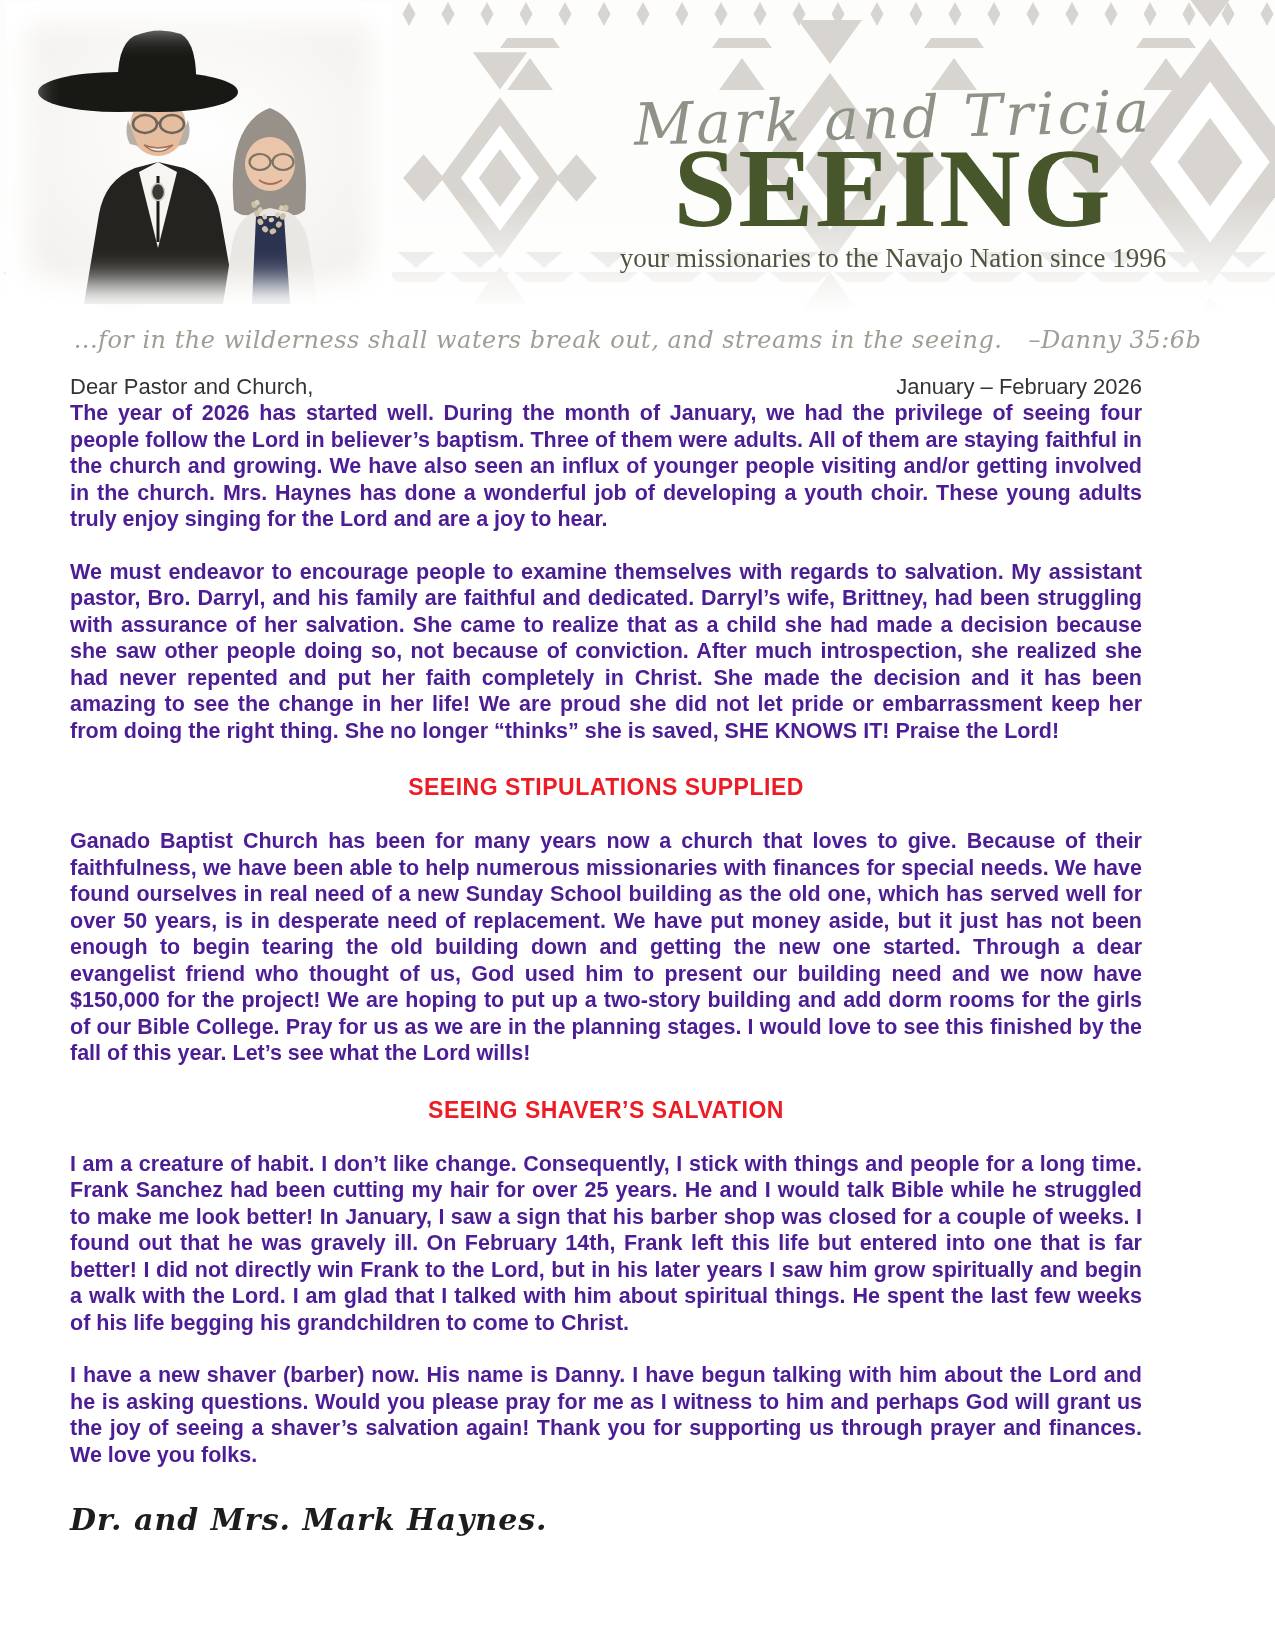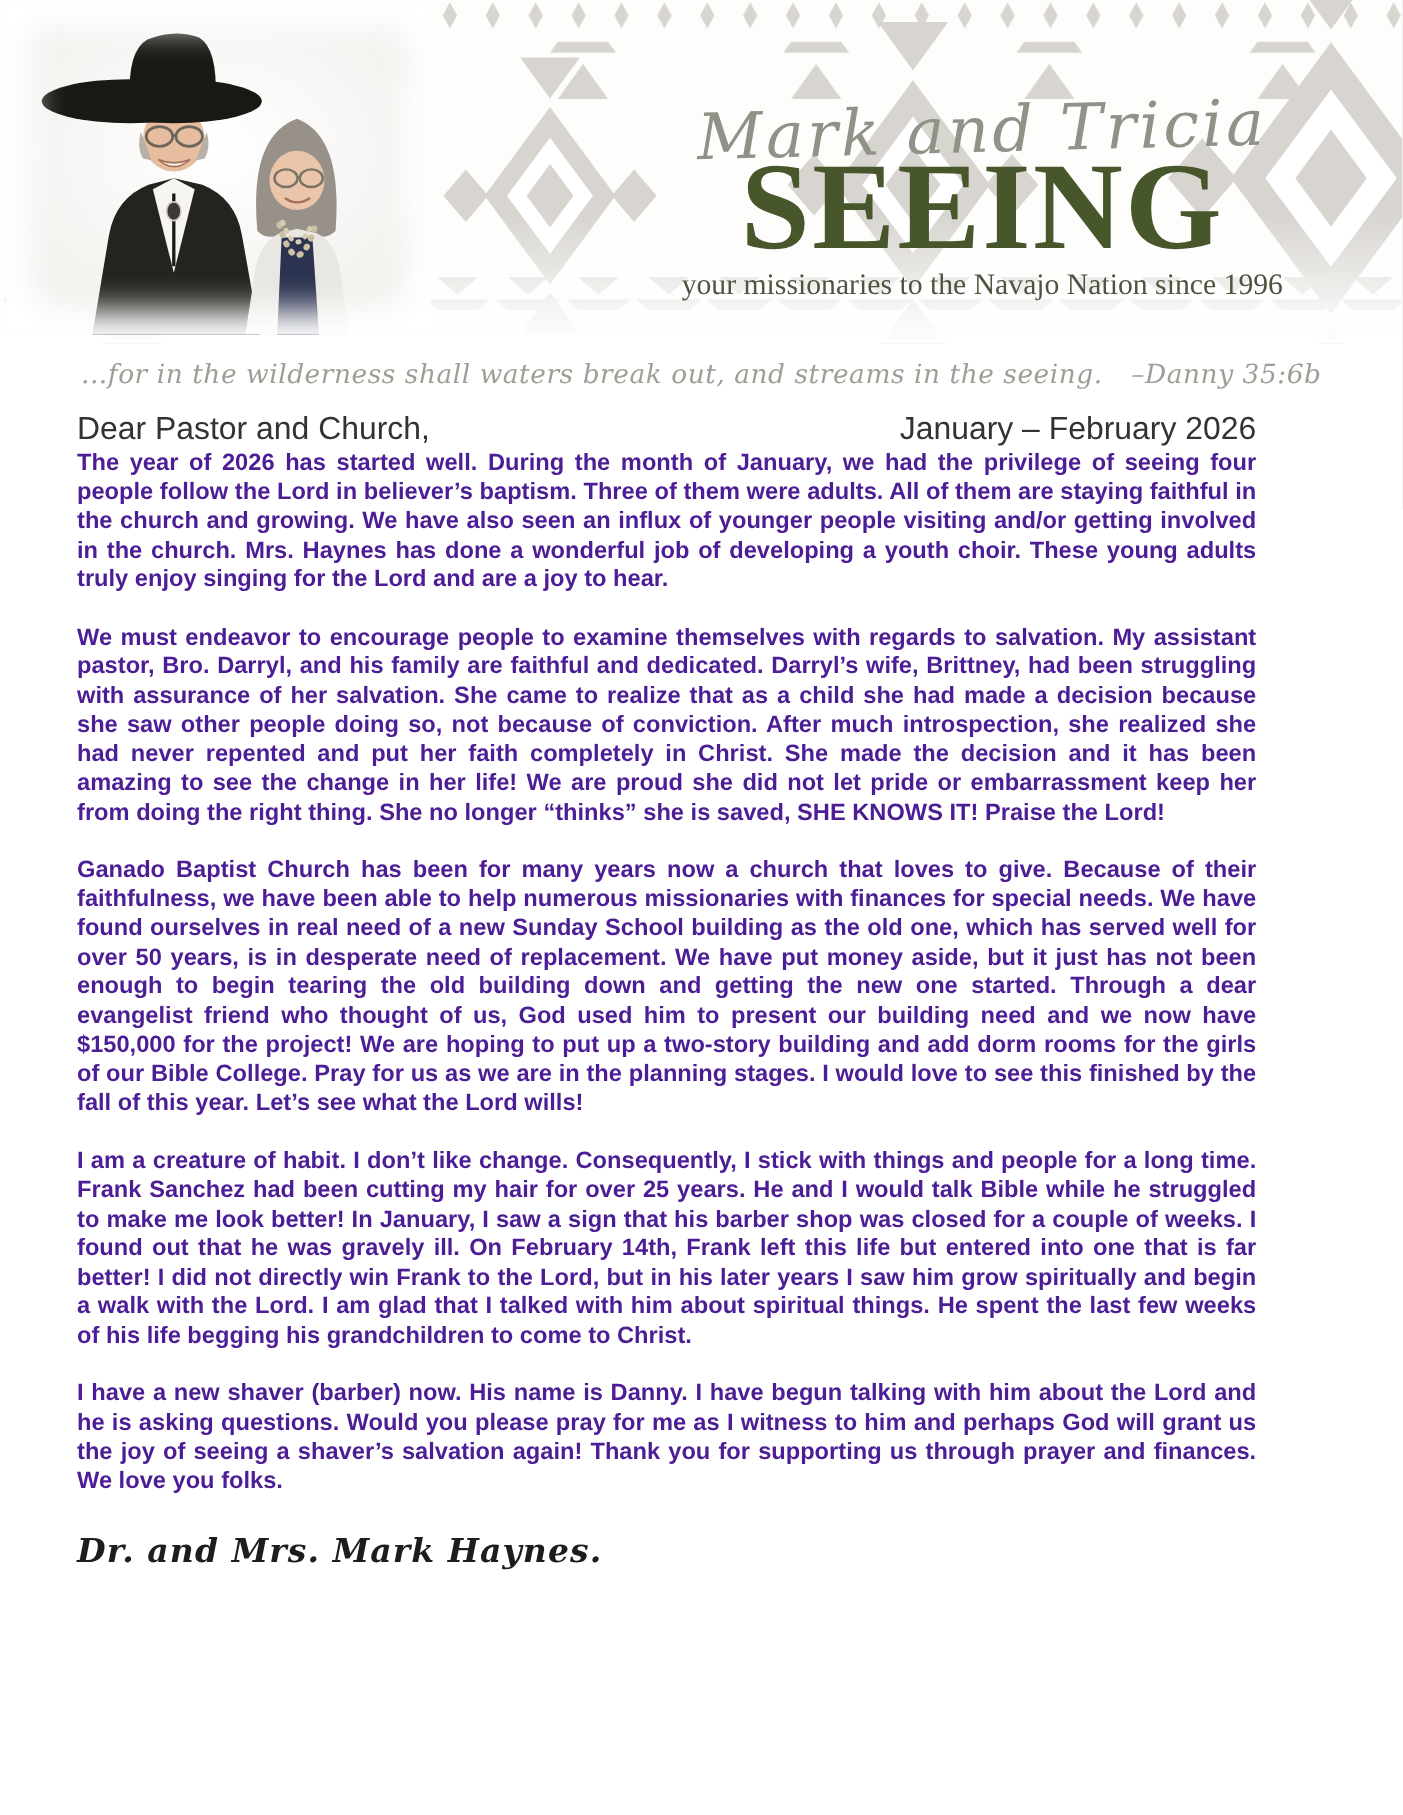--- a/index.html
+++ b/index.html
@@ -37,21 +37,21 @@
   .verse{
     margin-top:14px;text-align:center;
     font-family:"DejaVu Serif",serif;font-style:italic;
     font-size:24px;color:#9d9e94;letter-spacing:.5px;
   }
   .verse .ref{margin-left:26px;}
   
   .content{padding:0 133px 0 70px;}
   .salutation-row{
     display:flex;justify-content:space-between;align-items:baseline;
-    margin-top:20px;font-size:29px;color:#333330;font-weight:normal;
+    margin-top:20px;font-size:22px;color:#333330;font-weight:normal;
   }
   .sec-heading{
     margin:30px 0 27px;text-align:center;
     font-size:23px;font-weight:bold;color:#ed1c24;letter-spacing:.5px;
   }
   .sec:first-of-type .sec-heading{margin-top:5px;}
   .bodypara{
     margin:0 0 26px;text-align:justify;
     font-size:21.5px;font-weight:bold;color:#4c1d95;line-height:26.5px;
   }
@@ -168,24 +168,26 @@
 
     <div class="sec">
       <p class="bodypara">The year of 2026 has started well. During the month of January, we had the privilege of seeing four people follow the Lord in believer’s baptism. Three of them were adults. All of them are staying faithful in the church and growing. We have also seen an influx of younger people visiting and/or getting involved in the church. Mrs. Haynes has done a wonderful job of developing a youth choir. These young adults truly enjoy singing for the Lord and are a joy to hear.</p>
     </div>
 
     <div class="sec">
       <p class="bodypara">We must endeavor to encourage people to examine themselves with regards to salvation. My assistant pastor, Bro. Darryl, and his family are faithful and dedicated. Darryl’s wife, Brittney, had been struggling with assurance of her salvation. She came to realize that as a child she had made a decision because she saw other people doing so, not because of conviction. After much introspection, she realized she had never repented and put her faith completely in Christ. She made the decision and it has been amazing to see the change in her life! We are proud she did not let pride or embarrassment keep her from doing the right thing. She no longer “thinks” she is saved, SHE KNOWS IT! Praise the Lord!</p>
     </div>
 
     <div class="sec">
+      <div class="sec-heading">SEEING STIPULATIONS SUPPLIED</div>
       <p class="bodypara">Ganado Baptist Church has been for many years now a church that loves to give. Because of their faithfulness, we have been able to help numerous missionaries with finances for special needs. We have found ourselves in real need of a new Sunday School building as the old one, which has served well for over 50 years, is in desperate need of replacement. We have put money aside, but it just has not been enough to begin tearing the old building down and getting the new one started. Through a dear evangelist friend who thought of us, God used him to present our building need and we now have $150,000 for the project! We are hoping to put up a two-story building and add dorm rooms for the girls of our Bible College. Pray for us as we are in the planning stages. I would love to see this finished by the fall of this year. Let’s see what the Lord wills!</p>
     </div>
 
     <div class="sec">
+      <div class="sec-heading">SEEING SHAVER’S SALVATION</div>
       <p class="bodypara">I am a creature of habit. I don’t like change. Consequently, I stick with things and people for a long time. Frank Sanchez had been cutting my hair for over 25 years. He and I would talk Bible while he struggled to make me look better! In January, I saw a sign that his barber shop was closed for a couple of weeks. I found out that he was gravely ill. On February 14th, Frank left this life but entered into one that is far better! I did not directly win Frank to the Lord, but in his later years I saw him grow spiritually and begin a walk with the Lord. I am glad that I talked with him about spiritual things. He spent the last few weeks of his life begging his grandchildren to come to Christ.</p>
       <p class="bodypara">I have a new shaver (barber) now. His name is Danny. I have begun talking with him about the Lord and he is asking questions. Would you please pray for me as I witness to him and perhaps God will grant us the joy of seeing a shaver’s salvation again! Thank you for supporting us through prayer and finances. We love you folks.</p>
     </div>
 
     <div class="signature">Dr. and Mrs. Mark Haynes.</div>
   </div>
 
 </div>
 
 </body></html>

